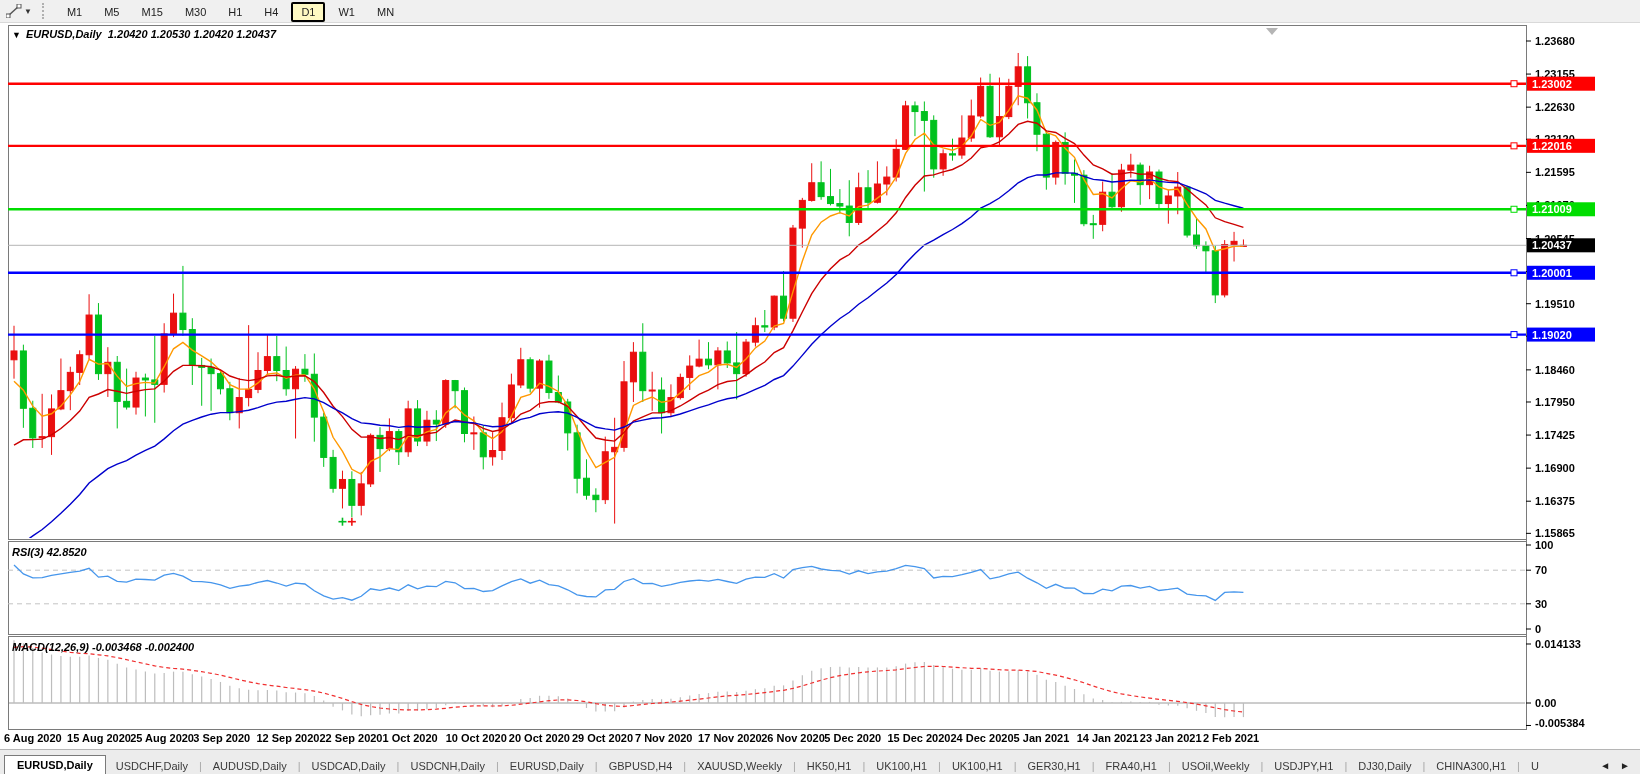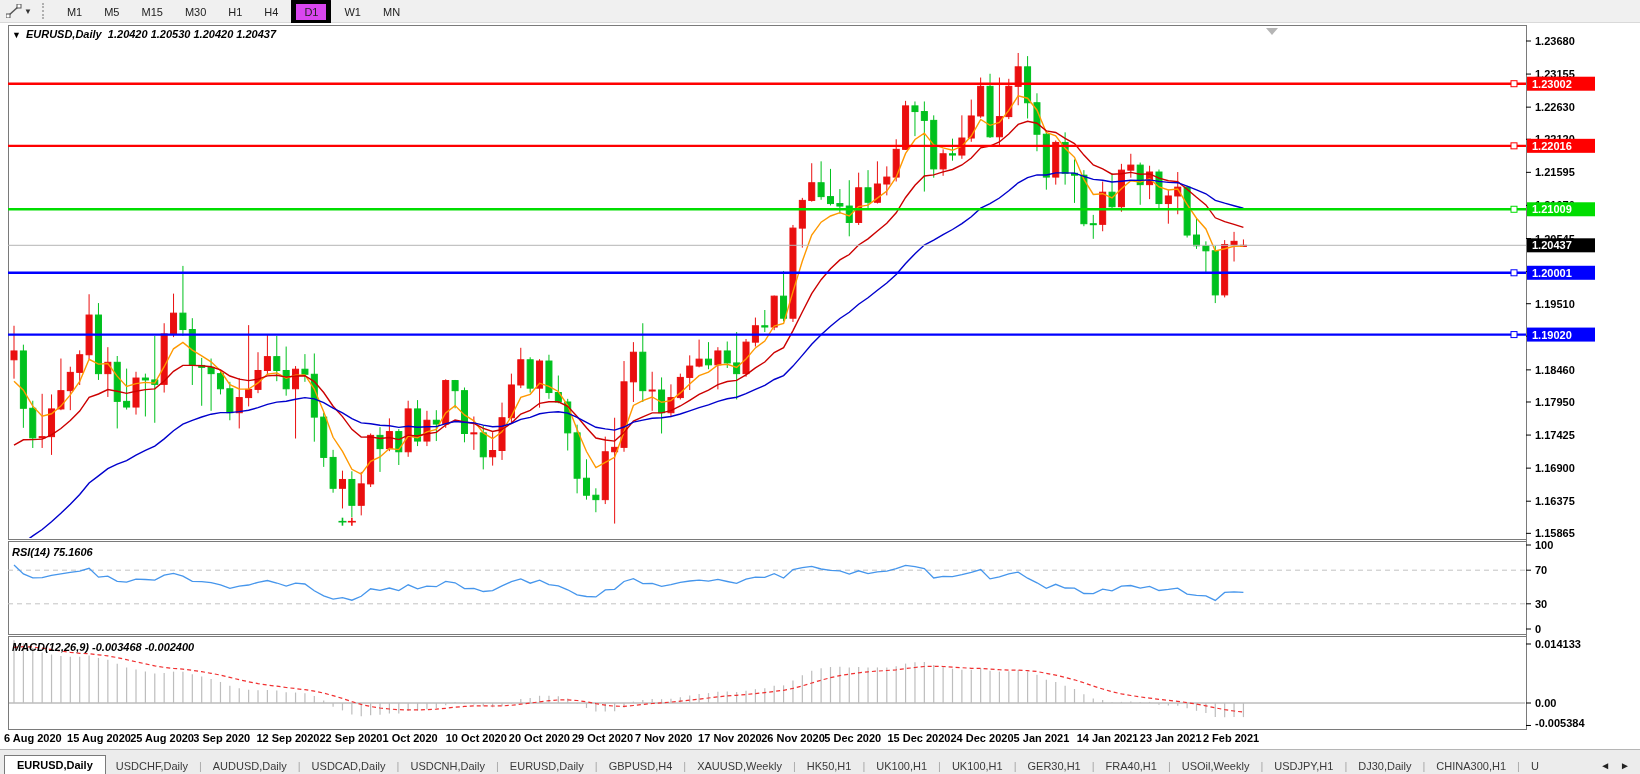--- a/index.html
+++ b/index.html
@@ -2,21 +2,21 @@
 <html><head>
 <meta charset="utf-8">
 <style>
   html,body{margin:0;padding:0;width:1640px;height:774px;overflow:hidden;background:#f0f0f0;
     font-family:"Liberation Sans",sans-serif;-webkit-font-smoothing:antialiased;}
   #toolbar{height:22px;display:flex;align-items:center;background:#f0f0f0;border-bottom:1px solid #d9d9d9;padding-left:2px;}
   .tool-icon{display:flex;align-items:center;gap:2px;padding:0 4px;height:18px;}
   .caret{font-size:8px;color:#333;}
   .grip{width:4px;height:16px;border-left:2px dotted #b0b0b0;margin:0 8px 0 6px;}
   .tfbtn{font-size:11px;color:#222;padding:2px 8px;margin:1px 2px;border:1px solid transparent;border-radius:2px;background:transparent;cursor:default;}
-  .tfbtn.active{background:#d946ef;border:5px solid #000000;}
+  .tfbtn.active{background:#fef9c3;border:2px solid #000000;}
   #chartwrap{position:relative;width:1640px;height:726px;background:#fff;}
   #chart-svg{position:absolute;left:0;top:0;}
   .overlay{position:absolute;font-size:11px;font-weight:700;color:#000;white-space:nowrap;font-style:italic;}
   #title-ov{left:12px;top:5px;}
   #rsi-ov{left:12px;top:523px;}
   #macd-ov{left:12px;top:618px;text-align:right;}
   .tri{font-size:9px;margin-right:5px;}
   #tabbar{height:26px;background:#ececec;border-top:1px solid #b5b5b5;display:flex;align-items:flex-end;padding-left:4px;font-size:11px;}
   .tab{padding:3px 10px 4px 10px;color:#3a3a3a;cursor:default;white-space:nowrap;}
   .tab.active{background:#fff;border:1px solid #7a7a7a;border-bottom:none;font-weight:700;color:#000;padding:3px 12px 5px 12px;}
@@ -570,21 +570,21 @@
       <text x="950.5" y="719" font-size="11" font-weight="700" font-family="Liberation Sans, sans-serif" fill="#000">24 Dec 2020</text>
       <text x="1013.6" y="719" font-size="11" font-weight="700" font-family="Liberation Sans, sans-serif" fill="#000">5 Jan 2021</text>
       <text x="1076.7" y="719" font-size="11" font-weight="700" font-family="Liberation Sans, sans-serif" fill="#000">14 Jan 2021</text>
       <text x="1139.8" y="719" font-size="11" font-weight="700" font-family="Liberation Sans, sans-serif" fill="#000">23 Jan 2021</text>
       <text x="1202.9" y="719" font-size="11" font-weight="700" font-family="Liberation Sans, sans-serif" fill="#000">2 Feb 2021</text>
     </svg>
   <div class="overlay" id="title-ov">
     <span class="tri">▼</span><span>EURUSD,Daily</span>&nbsp;
     <span>1.20420</span>&nbsp;<span>1.20530</span>&nbsp;<span>1.20420</span>&nbsp;<span>1.20437</span>
   </div>
-  <div class="overlay" id="rsi-ov">RSI(14) 75.1606</div>
+  <div class="overlay" id="rsi-ov">RSI(3) 42.8520</div>
   <div class="overlay" id="macd-ov">MACD(12,26,9) -0.003468 -0.002400</div>
 </div>
 
 <div id="tabbar">
   <span id="tabs-holder" style="display:flex;align-items:flex-end;">
       <span class="tab active">EURUSD,Daily</span>
       <span class="tab">USDCHF,Daily</span>
       <span class="tabsep">|</span>
       <span class="tab">AUDUSD,Daily</span>
       <span class="tabsep">|</span>

